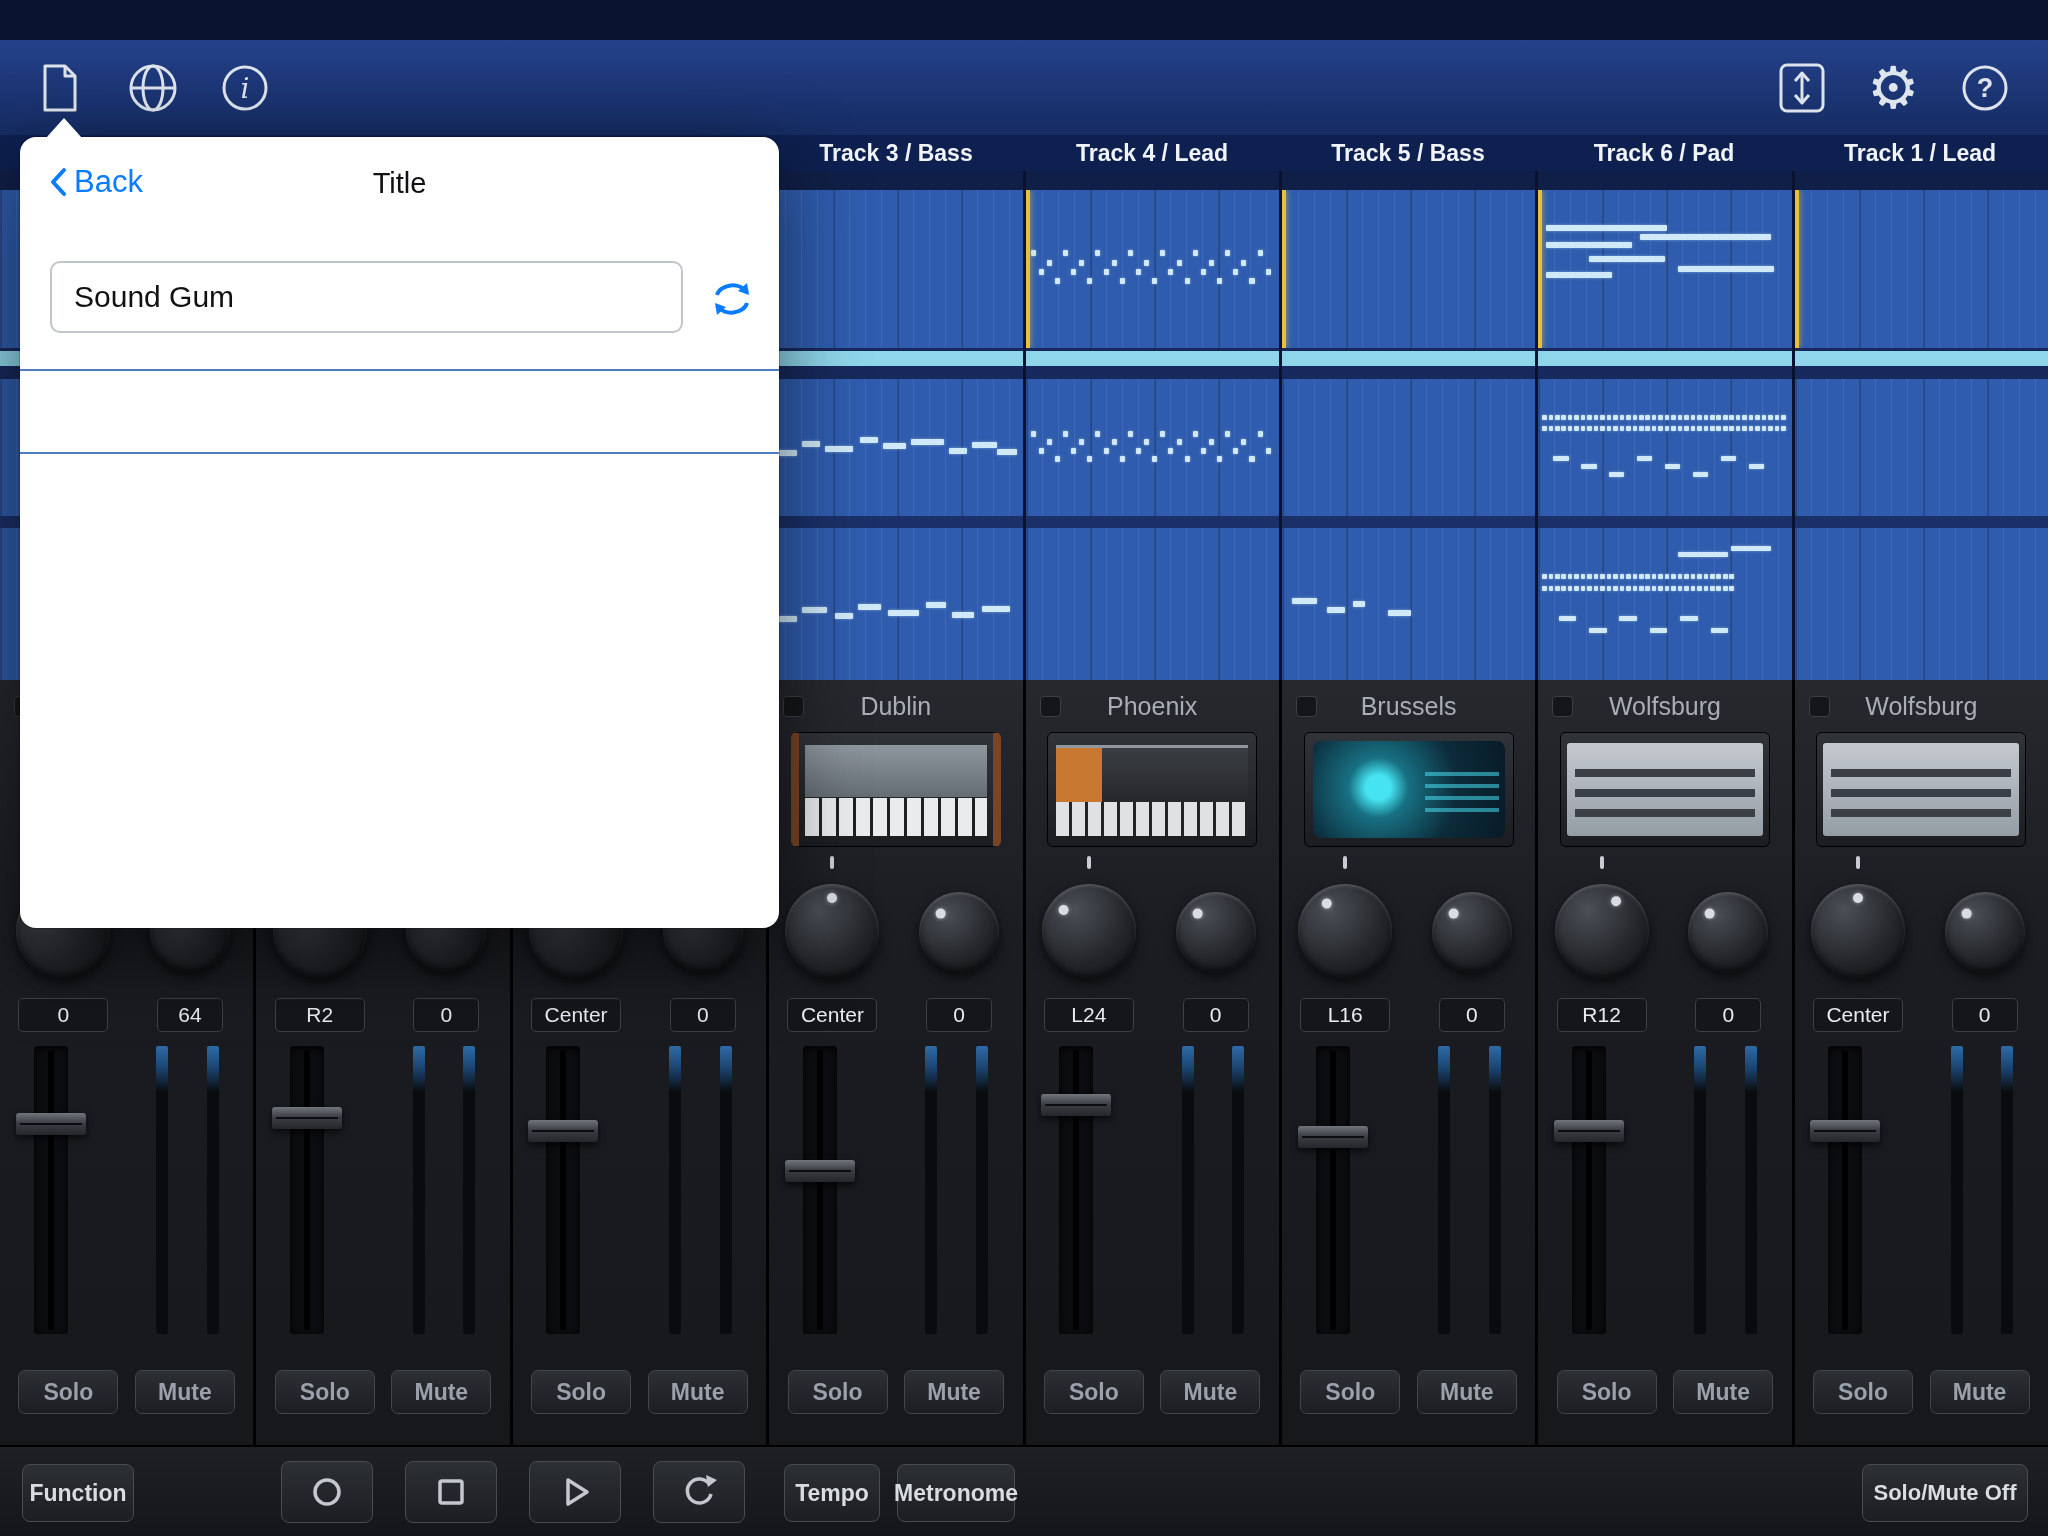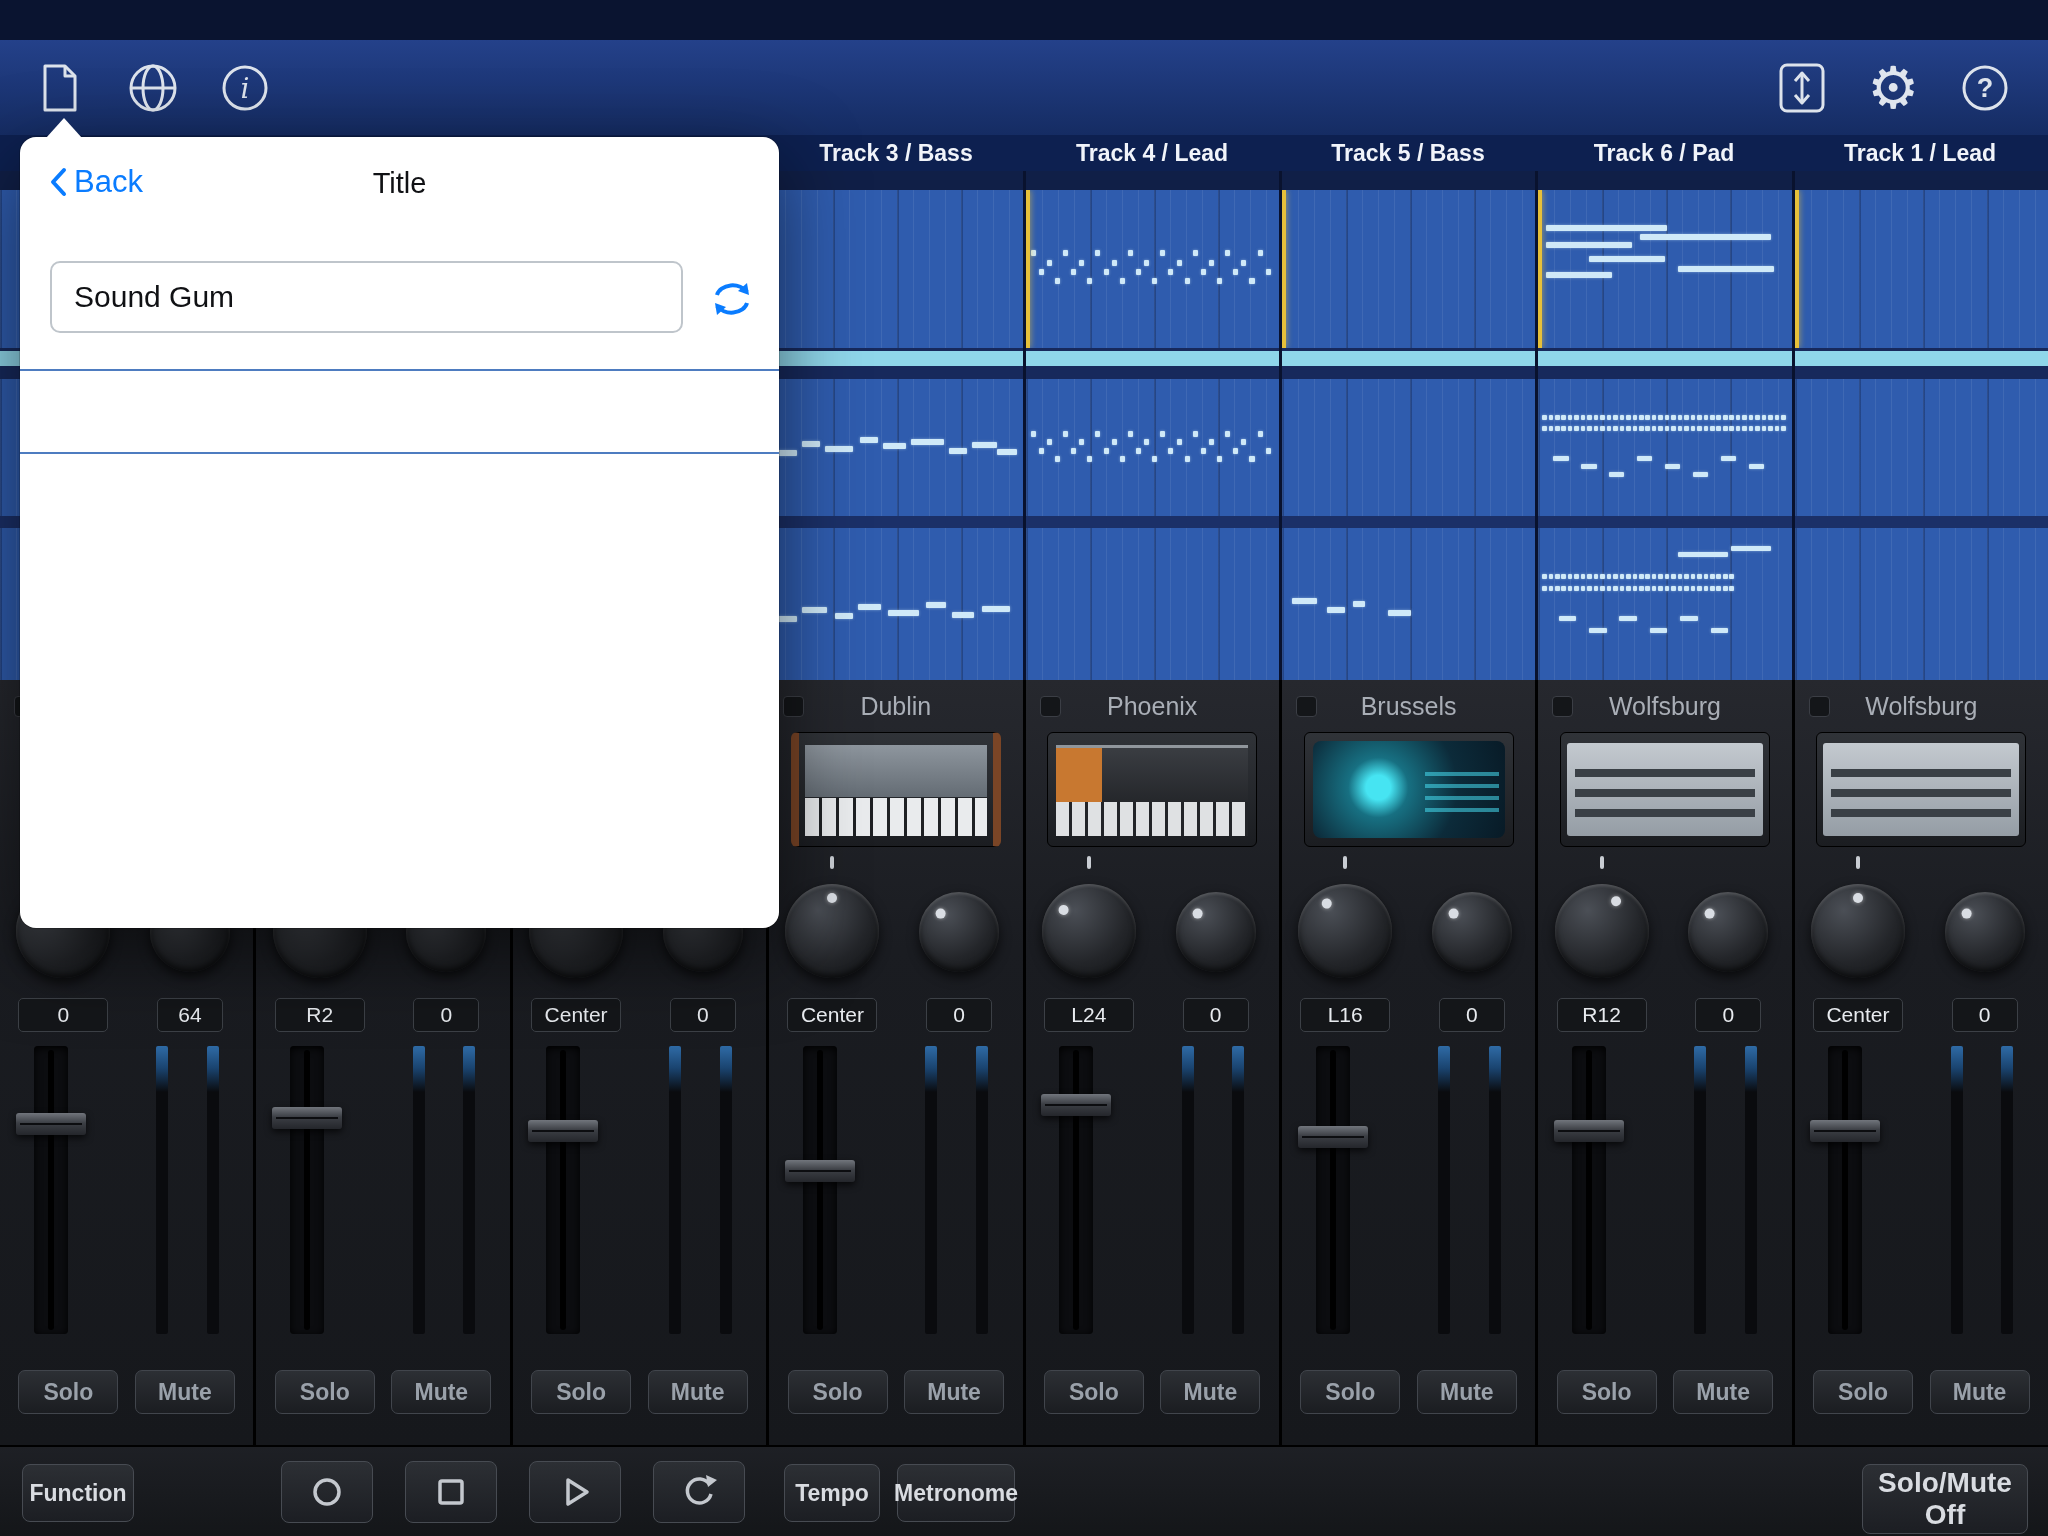--- a/index.html
+++ b/index.html
@@ -118,21 +118,21 @@
   .transport { position:absolute; top:1445px; left:0; right:0; height:91px;
     background:linear-gradient(#1e2025,#141619); border-top:2px solid #000; z-index:3; }
   .tr-btn { position:absolute; border-radius:8px; background:linear-gradient(#2c2f34,#1c1e23);
     border:1px solid #474b52; color:#d9dce1; font-size:23px; font-weight:bold; font-family:inherit;
     display:flex; align-items:center; justify-content:center; cursor:pointer; }
   .tr-function { left:22px; top:17px; width:112px; height:58px; }
   .tr-ico { top:14px; width:92px; height:62px; }
   .tr-record { left:281px; } .tr-stop { left:405px; } .tr-play { left:529px; } .tr-loop { left:653px; }
   .tr-tempo { left:784px; top:17px; width:96px; height:58px; }
   .tr-metro { left:897px; top:17px; width:118px; height:58px; }
-  .tr-solomute { right:20px; top:17px; width:166px; height:70px; font-size:28px; }
+  .tr-solomute { right:20px; top:17px; width:166px; height:58px; font-size:22px; }
 
   
   .popover { position:absolute; left:20px; top:137px; width:759px; height:791px; background:#fff;
     border-radius:16px; z-index:50;
     box-shadow:0 26px 80px rgba(0,0,0,.55), 0 0 0 1px rgba(0,0,0,.18); }
   .po-arrow { position:absolute; left:26px; top:-19px; width:0; height:0;
     border-left:18px solid transparent; border-right:18px solid transparent; border-bottom:20px solid #fff; }
   .po-back { position:absolute; left:24px; top:26px; display:flex; align-items:center; gap:6px;
     color:#0a7cff; font-size:31px; cursor:pointer; background:none; border:none; font-family:inherit; }
   .po-title { position:absolute; left:0; right:0; top:30px; text-align:center; font-size:29px; color:#101114; }

